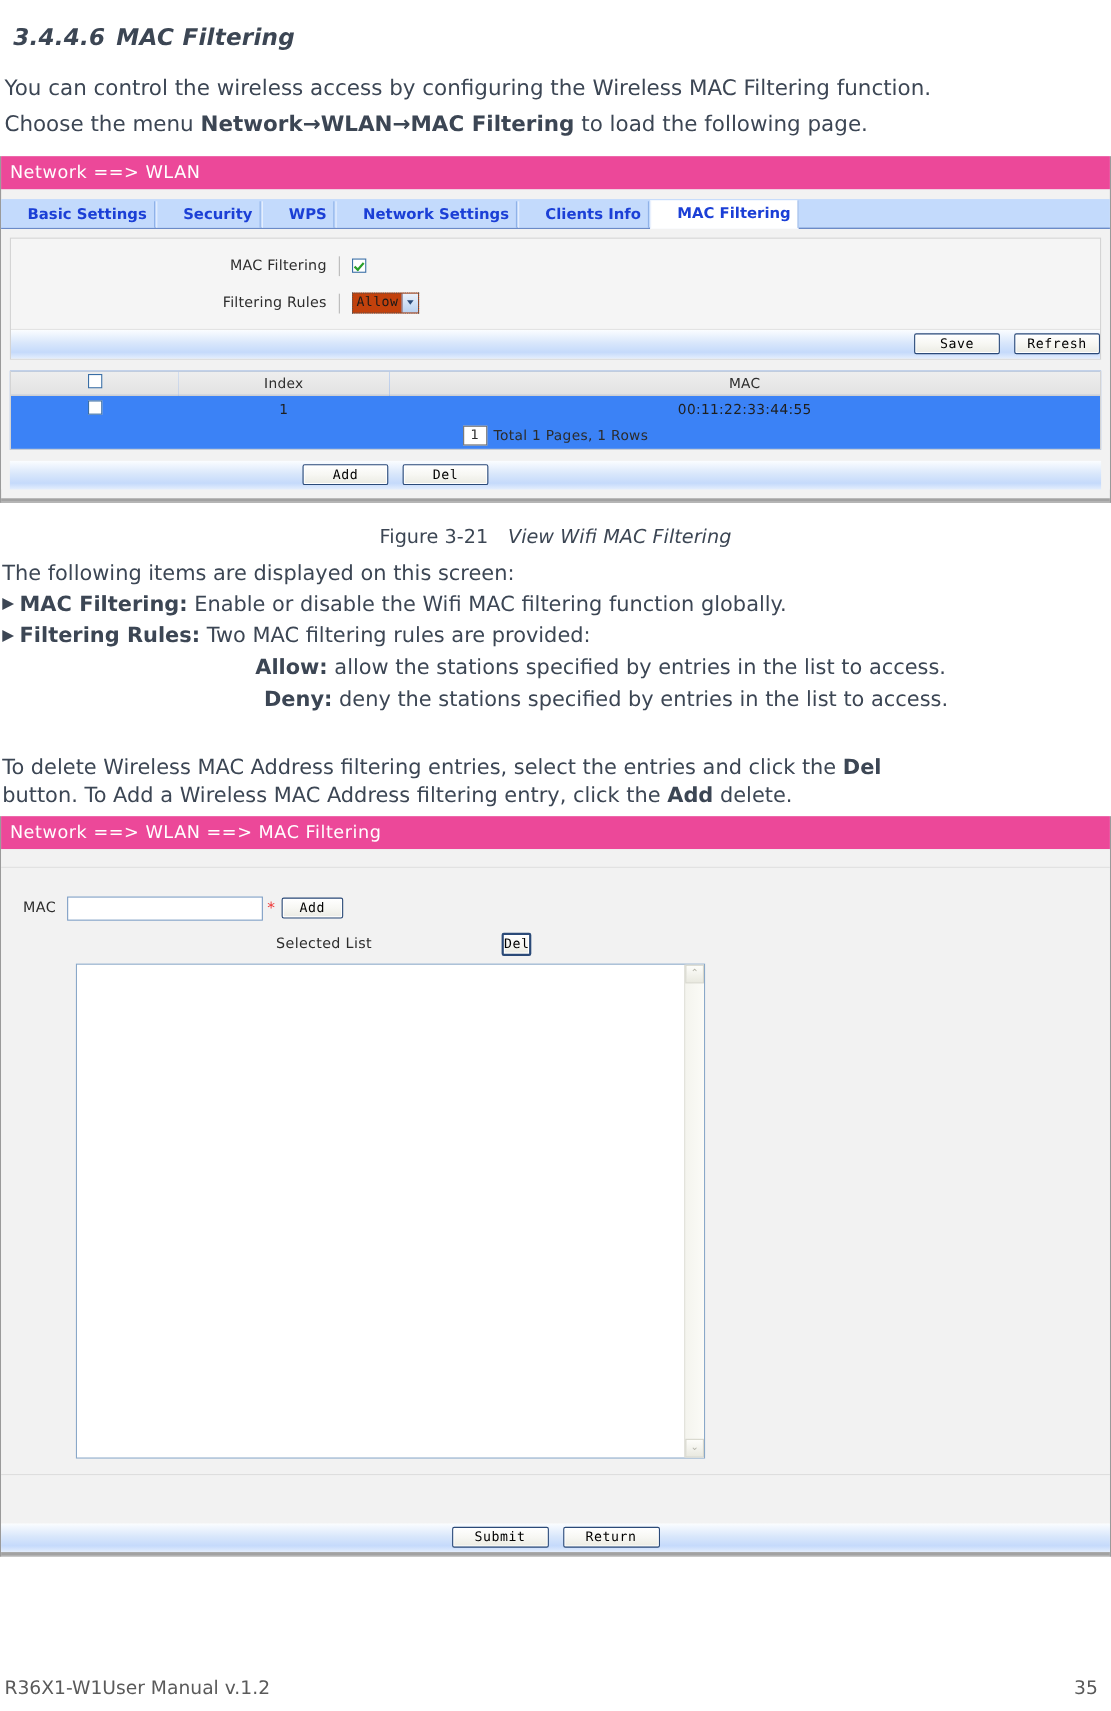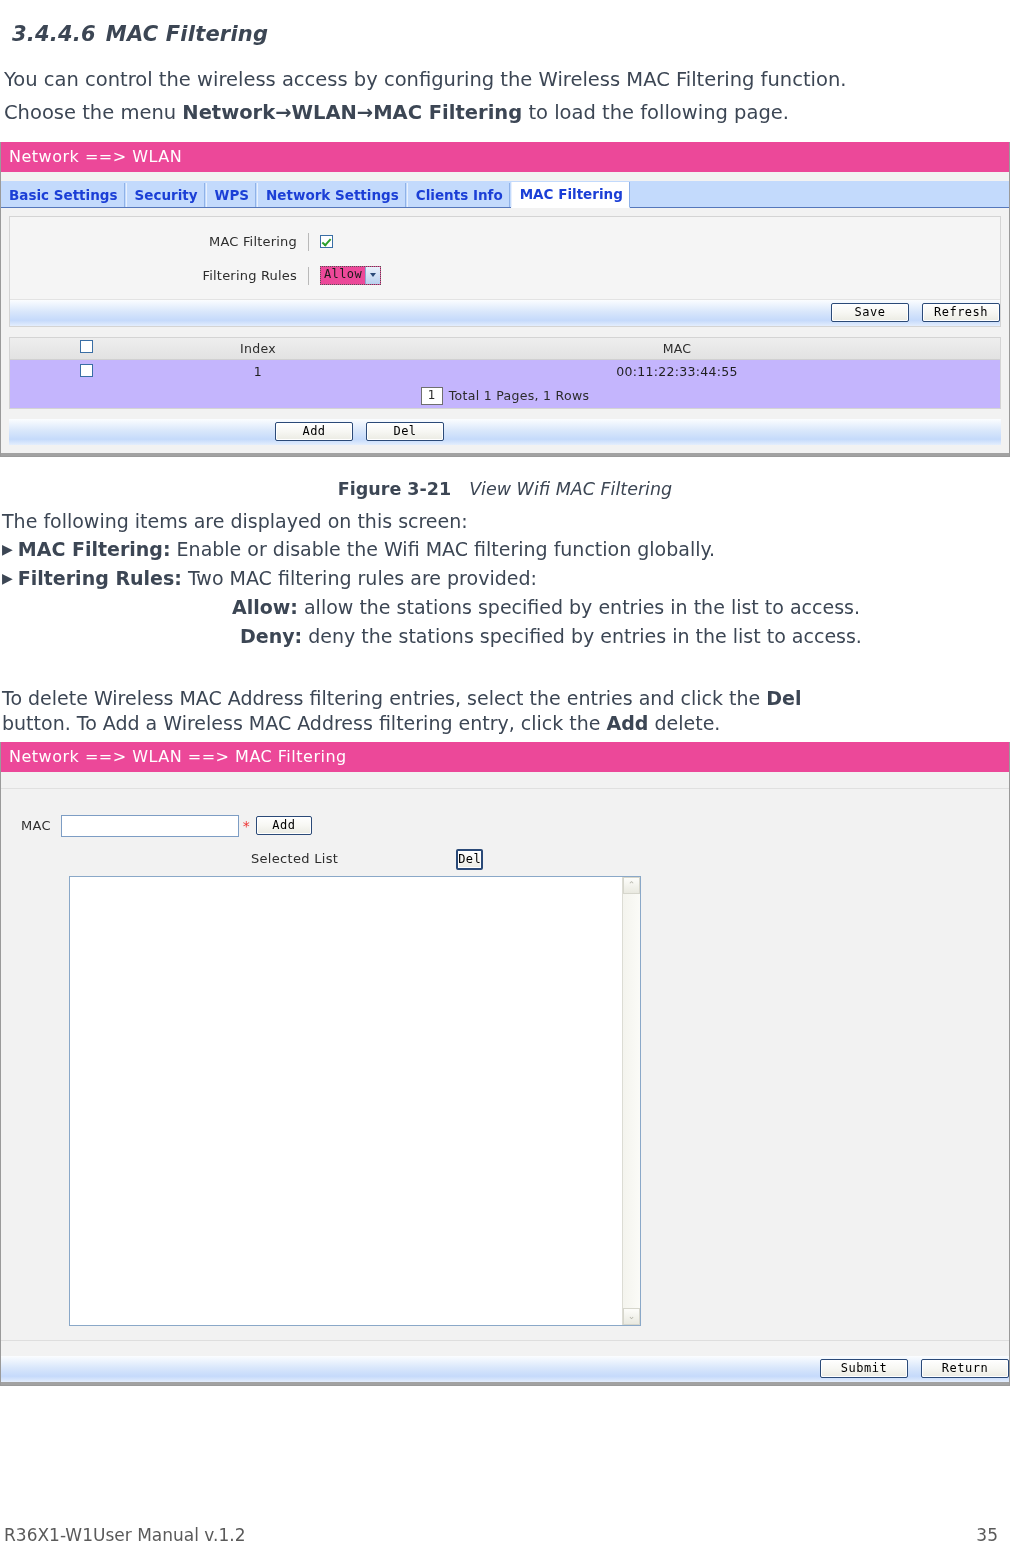--- a/index.html
+++ b/index.html
@@ -72,21 +72,21 @@
     position: relative;
     box-sizing: border-box;
     display: flex;
     align-items: flex-end;
   }
   .tab {
     font-size: 13.5px;
     font-weight: bold;
     color: #1b3fd6;
     background: #c3dafc;
-    padding: 4px 6px 4px 8px;
+    padding: 4px 6px 4px 24px;
     margin: 0 1px 0 0;
     border-left: 1px solid #e8f0fd;
     border-right: 1px solid #8fb2e8;
     box-sizing: border-box;
     line-height: 16px;
     white-space: nowrap;
     font-family: "DejaVu Sans", "Liberation Sans", sans-serif;
   }
   .tab:first-child { border-left: none; }
   .tab.active {
@@ -145,21 +145,21 @@
     height: 7px;
     border: solid #2a9f2a;
     border-width: 0 2px 2px 0;
     transform: rotate(42deg);
   }
   .selectbox {
     display: inline-flex;
     align-items: stretch;
     height: 17px;
     border: 1px dotted #555;
-    background: #ec4899;
+    background: #c2410c;
     font-size: 12px;
     font-family: "DejaVu Sans Mono", monospace;
   }
   .selectbox .sval {
     padding: 0 3px 0 3px;
     line-height: 15px;
     color: #1a1a1a;
     letter-spacing: 0.4px;
   }
   .selectbox .sarrow {
@@ -200,21 +200,21 @@
     text-align: center;
     letter-spacing: 0.5px;
     box-shadow: inset 0 0 0 1px #ffffff;
     box-sizing: border-box;
   }
   .btn.small { width: 56px; }
   .btn.med { width: 88px; }
 
   
   .tblwrap {
-    background: #c4b5fd;
+    background: #3b82f6;
     border: 1px solid #d4d4d4;
     margin: 10px 8px 0 8px;
   }
   table.dt {
     width: 100%;
     border-collapse: collapse;
     font-size: 12.5px;
     font-family: "DejaVu Sans", "Liberation Sans", sans-serif;
   }
   table.dt thead th {
@@ -268,21 +268,21 @@
     background: #a2a2a2;
   }
 
   
   .figcap {
     text-align: center;
     margin: 22px 0 0 0;
     font-size: 17.5px;
     color: #3c4654;
   }
-  .figcap .figname { font-weight: bold; }
+  .figcap .figname { font-weight: normal; }
   .figcap .figtitle { font-style: italic; margin-left: 18px; }
 
   
   .line {
     font-size: 19px;
     color: #3c4654;
     margin: 5px 0 0 2px;
     line-height: 1.3;
   }
   .bullet-line {
@@ -376,23 +376,23 @@
 
   .bottom-divider {
     border-top: 1px solid #dedede;
     margin-top: 14px;
   }
   .submitbar {
     background: linear-gradient(to bottom, #fbfdff 0%, #d9e7fb 45%, #c5dafb 78%, #e4eefd 100%);
     height: 26px;
     display: flex;
     align-items: center;
-    justify-content: flex-end;
+    justify-content: center;
     gap: 13px;
-    margin-top: 15px;
+    margin-top: 44px;
   }
 
   
   .footer {
     position: absolute;
     left: 0;
     right: 0;
     bottom: 10px;
     display: flex;
     justify-content: space-between;

